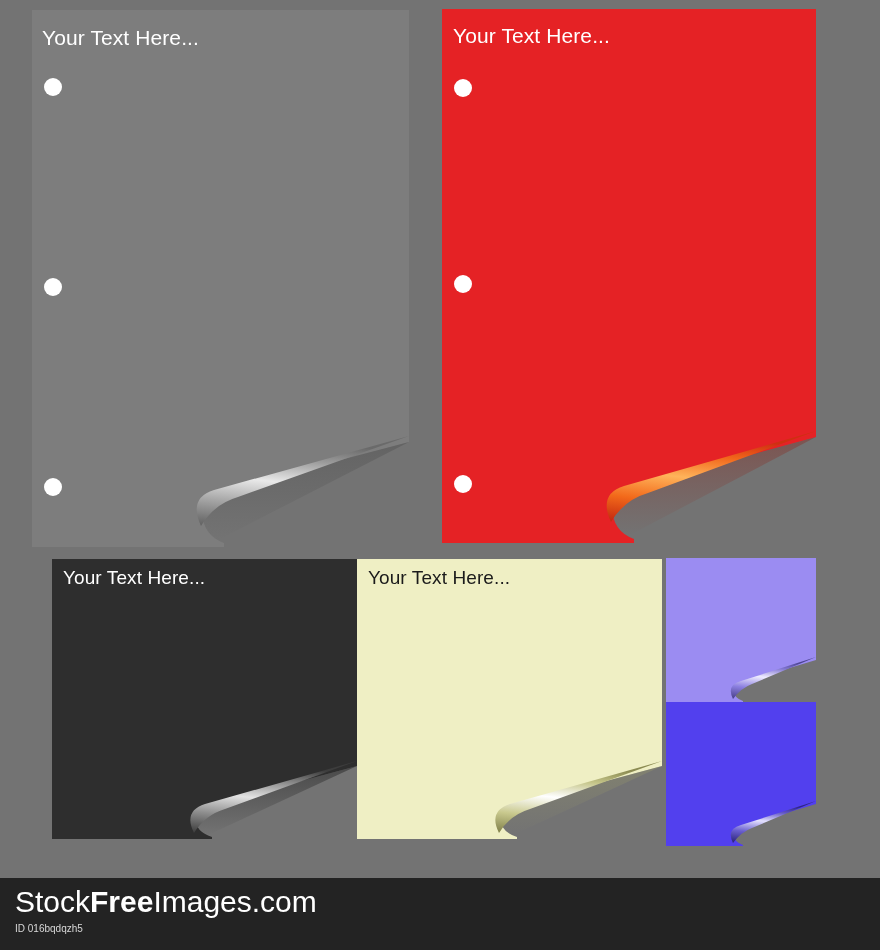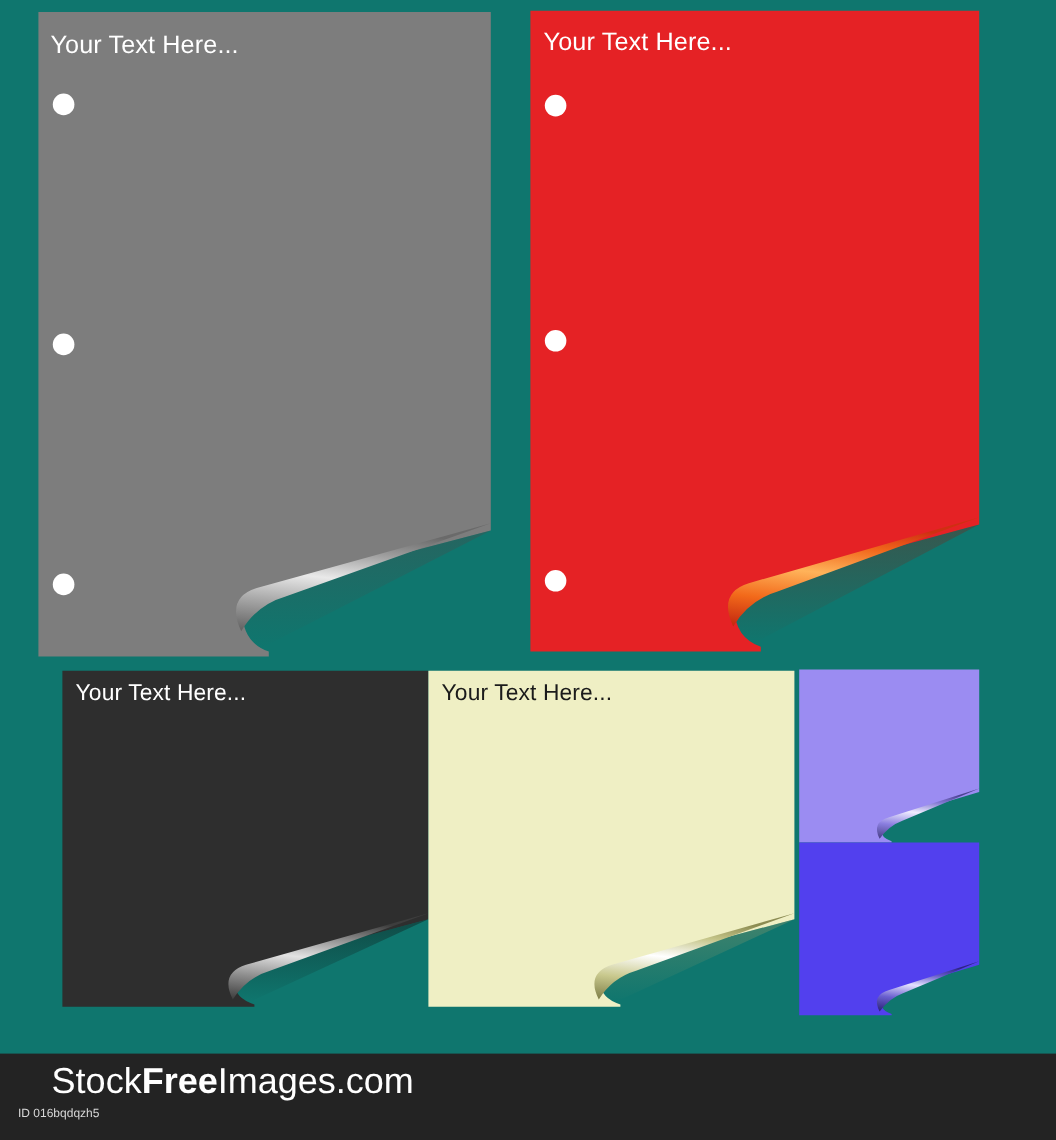--- a/index.html
+++ b/index.html
@@ -13,21 +13,21 @@
     position: relative;
     overflow: hidden;
     font-family: "Liberation Sans", sans-serif;
   }
 
   #stage {
     position: absolute;
     left: 0; top: 0;
     width: 880px;
     height: 950px;
-    background: #0f766e;
+    background: #737373;
   }
 
   .note {
     position: absolute;
   }
   .note svg {
     display: block;
     width: 100%;
     height: 100%;
     overflow: visible;
@@ -73,21 +73,20 @@
     background: #232323;
   }
   #footer-brand {
     position: absolute;
     left: 15px;
     top: 885px;
     font-size: 30px;
     color: #ffffff;
     letter-spacing: 0px;
     white-space: nowrap;
-    margin-left: 28px;
   }
   #footer-brand .bold { font-weight: 700; }
   #footer-id {
     position: absolute;
     left: 15px;
     top: 923px;
     font-size: 10px;
     color: #d8d8d8;
     white-space: nowrap;
   }

